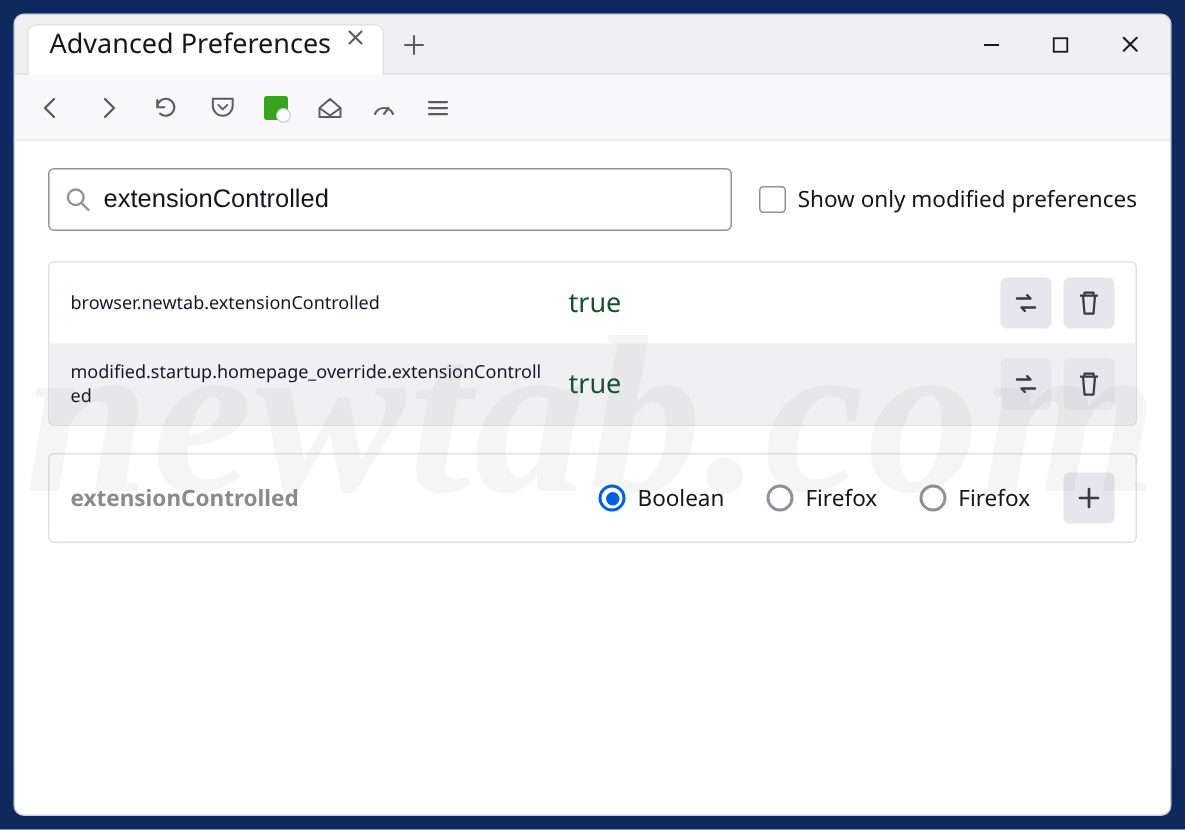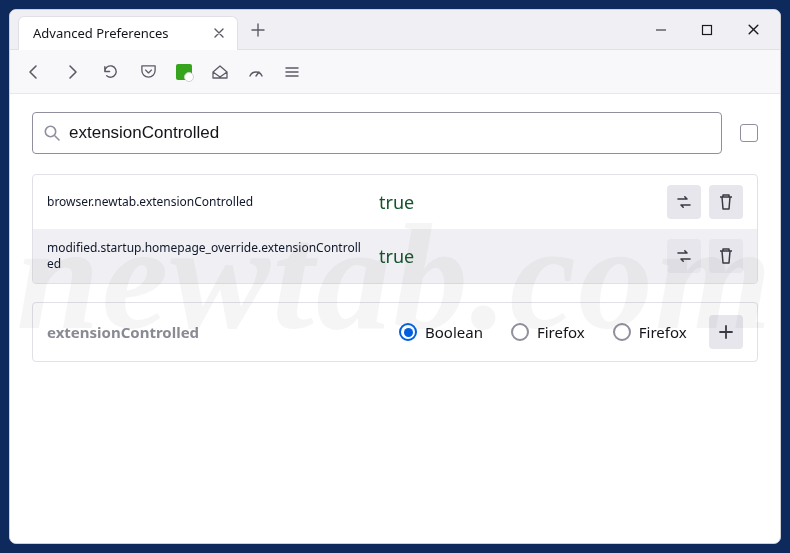--- a/index.html
+++ b/index.html
@@ -29,24 +29,23 @@
   border-bottom: 1px solid #e0e0e6;
 }
 .tab {
   height: 34px;
   margin-top: 6px;
   margin-left: 8px;
   padding: 0 10px 0 14px;
   background: #fff;
   border-radius: 6px 6px 0 0;
   display: flex;
-  align-items: center;
   gap: 8px;
   min-width: 220px;
-  font-size: 13px;
+  font-size: 18px;
   color: #15141a;
   border: 1px solid #e0e0e6;
   border-bottom: none;
 }
 .tab-close { width: 16px; height: 16px; display:flex;align-items:center;justify-content:center;cursor:pointer;color:#5b5b66;margin-left:auto;}
 .newtab-btn { width:28px;height:28px;margin-left:6px;display:flex;align-items:center;justify-content:center;color:#5b5b66;cursor:pointer;border-radius:4px;}
 .win-controls { margin-left:auto; display:flex; gap:0; padding-right:4px;}
 .win-btn { width:46px;height:40px;display:flex;align-items:center;justify-content:center;color:#1b1b1f;cursor:pointer;}
 .toolbar {
   height: 44px;
@@ -203,20 +202,21 @@
         <span>
             <svg width="18" height="18" viewBox="0 0 18 18">
               <circle cx="7.5" cy="7.5" r="5.2" fill="none" stroke="#8f8f9d" stroke-width="1.6"></circle>
               <path d="M12 12l4 4" stroke="#8f8f9d" stroke-width="1.6" stroke-linecap="round"></path>
             </svg>
           </span>
         <input type="text" value="extensionControlled" style="">
       </div>
       <label class="chk-row">
         <span class="chk"></span>
+        <span>Show only modified preferences</span>
       </label>
     </div>
 
     <div class="prefs-table">
       <div class="pref-row">
         <span class="pref-name">browser.newtab.extensionControlled</span>
         <span class="pref-val">true</span>
         <div class="row-actions">
           <span class="row-btn">
               <svg width="18" height="18" viewBox="0 0 18 18">

